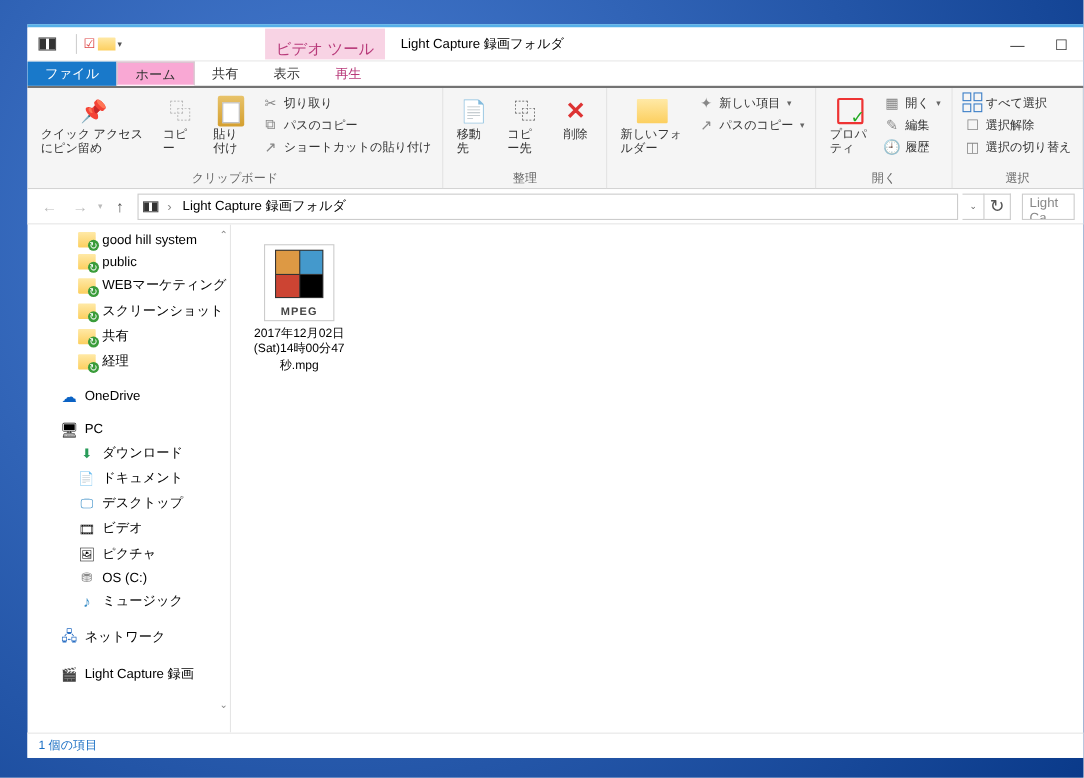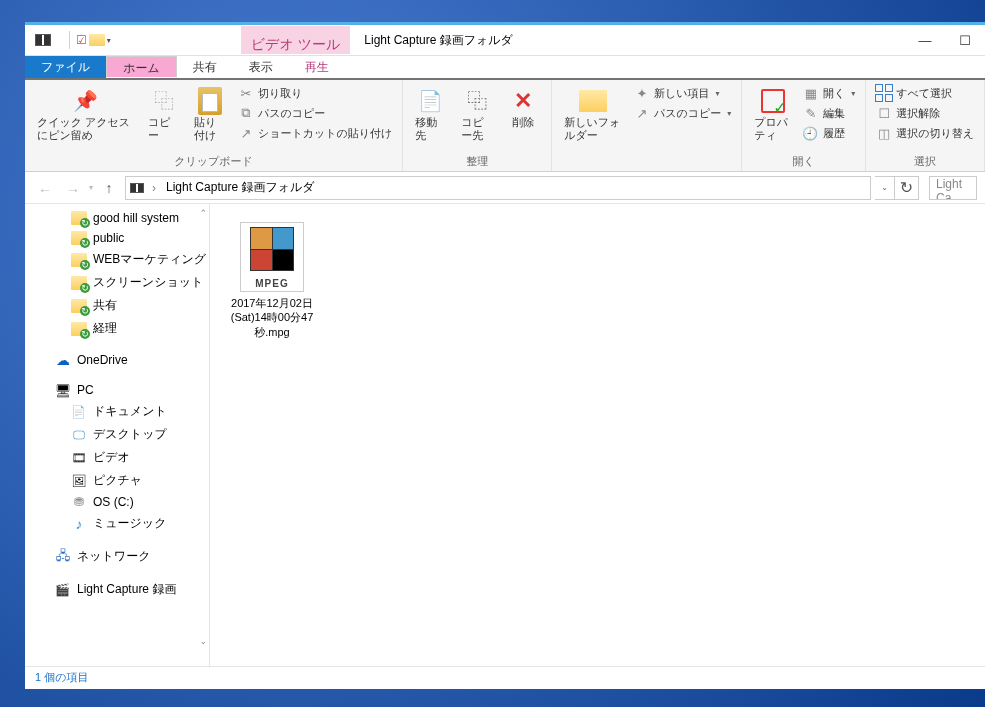--- a/index.html
+++ b/index.html
@@ -313,20 +313,24 @@
           <span class="tree-ic onedrive"></span>
           <span>OneDrive</span>
         </div>
       <div class="tree-sep"></div>
       <div class="tree-item">
           <span class="tree-ic pc"></span>
           <span>PC</span>
         </div>
       <div id="nav-pc">
           <div class="tree-item sub">
+            <span class="tree-ic dl"></span>
+            <span>ダウンロード</span>
+          </div>
+          <div class="tree-item sub">
             <span class="tree-ic doc"></span>
             <span>ドキュメント</span>
           </div>
           <div class="tree-item sub">
             <span class="tree-ic desk"></span>
             <span>デスクトップ</span>
           </div>
           <div class="tree-item sub">
             <span class="tree-ic vid"></span>
             <span>ビデオ</span>

